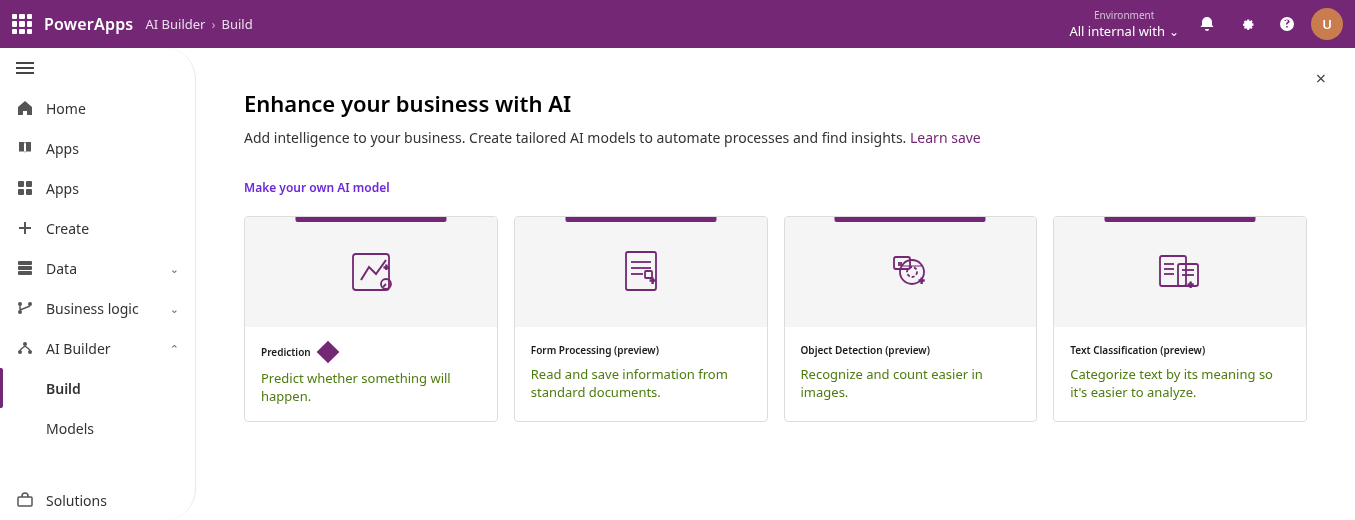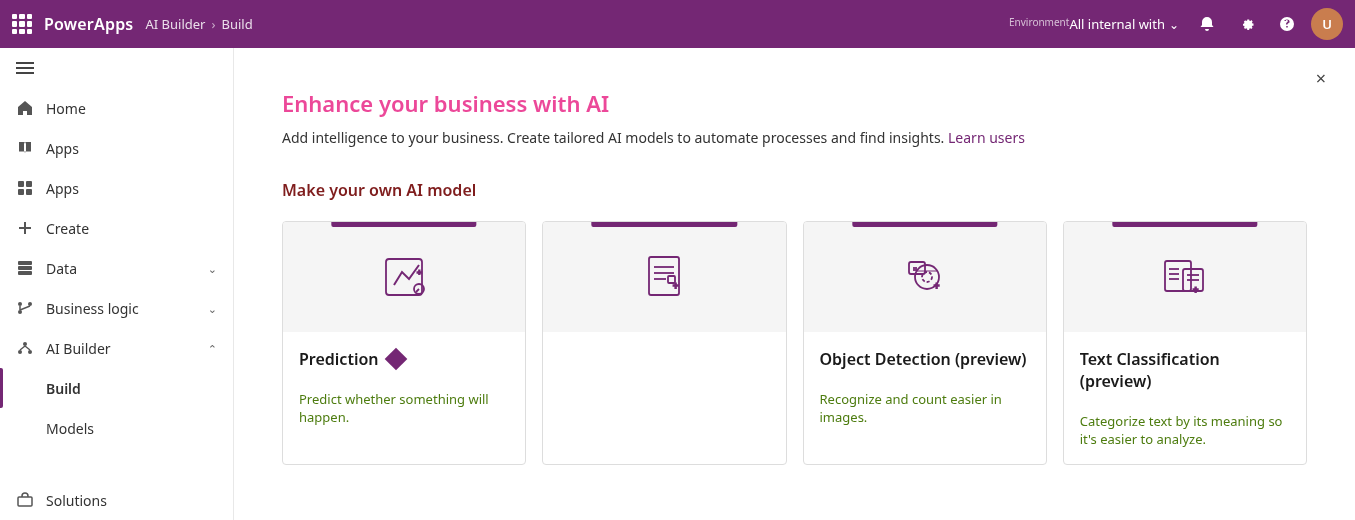--- a/index.html
+++ b/index.html
@@ -31,21 +31,21 @@
     }
     .breadcrumb {
       display: flex; align-items: center; gap: 6px; font-size: 13px; color: rgba(255,255,255,0.85);
     }
     .breadcrumb-sep { color: rgba(255,255,255,0.6); }
     .topbar-right {
       margin-left: auto;
       display: flex; align-items: center; gap: 8px;
     }
     .env-selector {
-      display: flex; flex-direction: row; align-items: flex-start; margin-right: 4px;
+      display: flex; flex-direction: column; align-items: center; margin-right: 4px;
       cursor: pointer;
     }
     .env-label { font-size: 10px; color: rgba(255,255,255,0.7); }
     .env-value { font-size: 13px; color: white; }
     .env-caret { color: white; font-size: 12px; margin-left: 4px; }
     .env-row { display: flex; align-items: center; }
     .topbar-icon {
       width: 32px; height: 32px; display: flex; align-items: center; justify-content: center;
       border-radius: 3px; cursor: pointer; color: white; font-size: 16px;
     }
@@ -55,23 +55,24 @@
       color: white; font-size: 13px; font-weight: 600; cursor: pointer;
     }
 
     
     .main-layout {
       display: flex; flex: 1; overflow: hidden;
     }
 
     
     .sidebar {
-      width: 234px; background: #fff; border-right: 1px solid #e8e8e8;
+      width: 196px; background: #fff; border-right: 1px solid #e8e8e8;
       display: flex; flex-direction: column; flex-shrink: 0;
       overflow-y: auto;
+      border-radius: 31px;
     }
     .sidebar-toggle {
       height: 40px; display: flex; align-items: center; padding: 0 16px;
       cursor: pointer; color: #444;
     }
     .sidebar-item {
       height: 40px; display: flex; align-items: center; padding: 0 16px; gap: 12px;
       cursor: pointer; color: #333; font-size: 14px; border-radius: 2px;
       position: relative;
     }
@@ -97,30 +98,30 @@
     .content {
       flex: 1; padding: 40px 48px; overflow-y: auto; background: #fff;
       position: relative;
     }
     .close-btn {
       position: absolute; top: 16px; right: 20px;
       width: 28px; height: 28px; display: flex; align-items: center; justify-content: center;
       cursor: pointer; color: #444; font-size: 18px; border-radius: 2px;
     }
     .page-title {
-      font-size: 22px; font-weight: 600; color: #ec4899; margin-bottom: 10px;
+      font-size: 22px; font-weight: 600; color: #000000; margin-bottom: 10px;
     }
     .page-subtitle {
       font-size: 14px; color: #333; margin-bottom: 32px;
     }
     .page-subtitle a {
       color: #742774; text-decoration: none;
     }
     .section-title {
-      font-size: 16px; font-weight: 600; color: #7f1d1d; margin-bottom: 20px;
+      font-size: 12px; font-weight: 600; color: #6d28d9; margin-bottom: 20px;
     }
 
     
     .cards-grid {
       display: grid;
       grid-template-columns: repeat(4, 1fr);
       gap: 16px;
     }
     .card {
       border: 1px solid #ddd; border-radius: 4px; overflow: hidden;
@@ -131,21 +132,21 @@
       height: 110px; background: #f5f5f5;
       display: flex; align-items: center; justify-content: center;
       position: relative;
     }
     .card-image::after {
       content: ''; position: absolute; top: 0; left: 50%; transform: translateX(-50%);
       width: 60%; height: 5px; background: #742774; border-radius: 0 0 2px 2px;
     }
     .card-body { padding: 16px; }
     .card-title {
-      font-size: 16px; font-weight: 600; color: #1a1a1a; margin-bottom: 20px;
+      font-size: 10px; font-weight: 600; color: #1a1a1a; margin-bottom: 8px;
       display: flex; align-items: center; gap: 8px;
     }
     .card-desc { font-size: 13px; color: #4d7c0f; line-height: 1.4; }
     .diamond-badge {
       width: 16px; height: 16px; background: #742774;
       transform: rotate(45deg); display: inline-block; flex-shrink: 0;
     }
     .diamond-wrap {
       width: 18px; height: 18px; display: flex; align-items: center; justify-content: center;
       flex-shrink: 0;
@@ -310,21 +311,21 @@
       <span class="item-label">Solutions</span>
     </div>
   </div>
 
   <div class="content">
     <div class="close-btn">×</div>
 
     <h1 class="page-title">Enhance your business with AI</h1>
     <p class="page-subtitle">
       <span>Add intelligence to your business. Create tailored AI models to automate processes and find insights.</span>
-      <a href="#">Learn users</a>
+      <a href="#">Learn save</a>
     </p>
 
     <h2 class="section-title">Make your own AI model</h2>
 
     <div class="cards-grid">
 
       <div class="card">
         <div class="card-image">
           <svg width="60" height="60" viewBox="0 0 60 60" fill="none" stroke="#742774" stroke-width="1.8">
             <rect x="12" y="12" width="36" height="36" rx="3" stroke="#742774" fill="none"></rect>
@@ -348,20 +349,24 @@
       <div class="card">
         <div class="card-image">
           <svg width="60" height="60" viewBox="0 0 60 60" fill="none" stroke="#742774" stroke-width="1.8">
             <rect x="15" y="10" width="30" height="38" rx="2" stroke="#742774" fill="none"></rect>
             <line x1="20" y1="20" x2="40" y2="20" stroke="#742774"></line>
             <line x1="20" y1="26" x2="40" y2="26" stroke="#742774"></line>
             <line x1="20" y1="32" x2="32" y2="32" stroke="#742774"></line>
             <rect x="34" y="29" width="7" height="7" rx="1" stroke="#742774" fill="none"></rect>
             <text x="39" y="42" font-size="9" fill="#742774" font-family="sans-serif">+</text>
           </svg>
+        </div>
+        <div class="card-body">
+          <div class="card-title">Form Processing (preview)</div>
+          <div class="card-desc">Read and save information from standard documents.</div>
         </div>
       </div>
 
       <div class="card">
         <div class="card-image">
           <svg width="60" height="60" viewBox="0 0 60 60" fill="none" stroke="#742774" stroke-width="1.8">
             <circle cx="32" cy="30" r="12" stroke="#742774" fill="none"></circle>
             <circle cx="32" cy="30" r="5" stroke="#742774" fill="none" stroke-dasharray="3,2"></circle>
             <line x1="22" y1="24" x2="42" y2="24" stroke="#742774" stroke-width="1"></line>
             <rect x="14" y="15" width="16" height="12" rx="2" stroke="#742774" fill="none"></rect>

